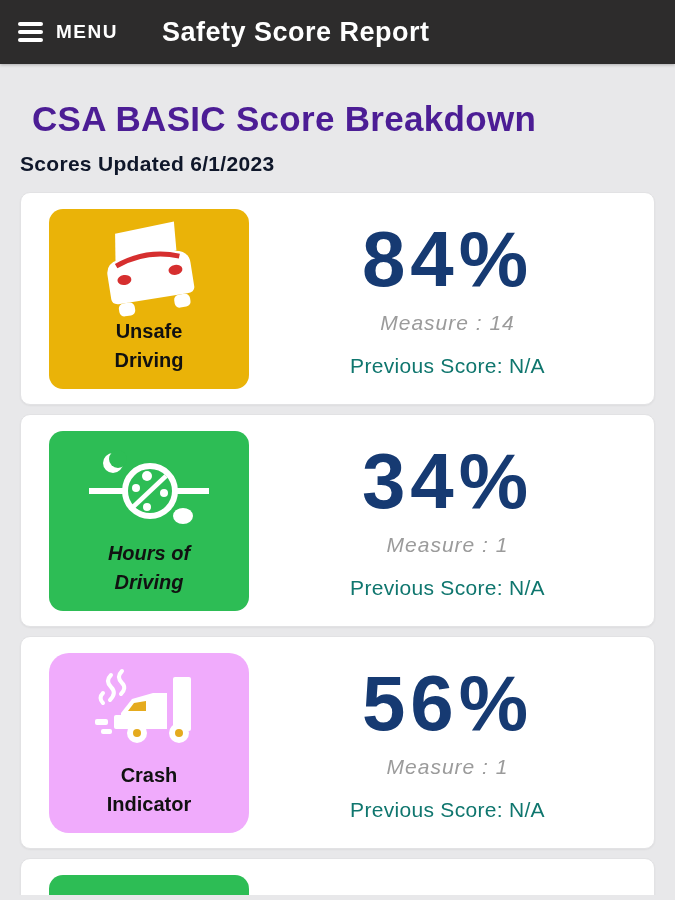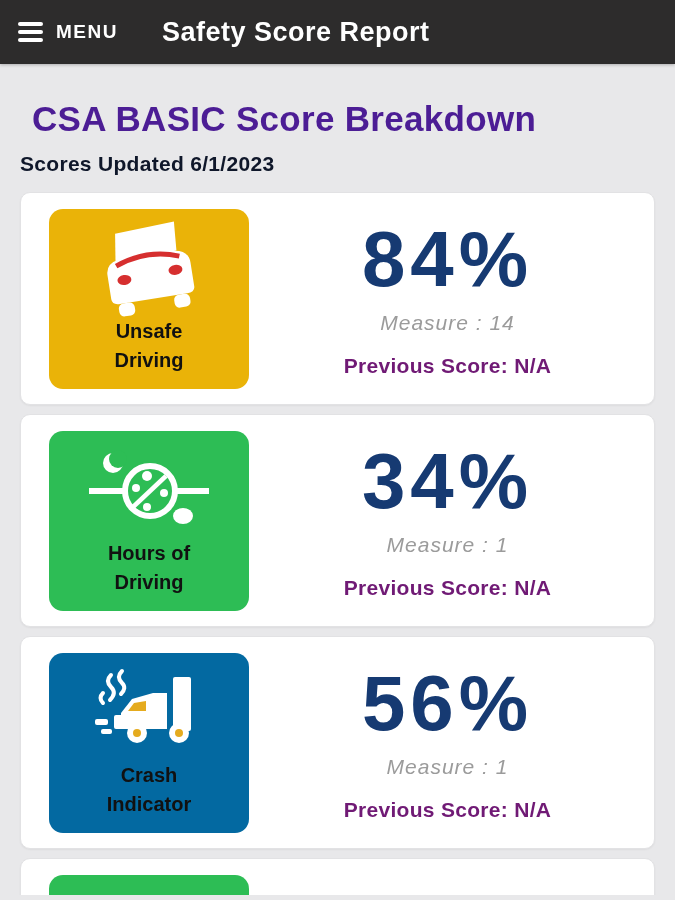--- a/index.html
+++ b/index.html
@@ -120,22 +120,22 @@
   }
   .measure {
     font-size: 21px;
     color: #9b9b9b;
     letter-spacing: 1px;
     margin-top: 13px;
     font-style: italic;
   }
   .previous {
     font-size: 21px;
-    color: #701a75;
-    font-weight: 700;
+    color: #0f766e;
+    font-weight: 400;
     letter-spacing: 0.3px;
     margin-top: 19px;
     text-decoration: none;
     cursor: pointer;
   }
 
   .icon-svg { display: block; }
   .icon-white { fill: #ffffff; }
   .icon-white-stroke { stroke: #ffffff; fill: none; }
   .icon-cut { fill: var(--tile, #888); }
@@ -184,21 +184,21 @@
         </div>
       </div>
       <div class="score-col">
         <div class="score">84%</div>
         <div class="measure">Measure : 14</div>
         <a class="previous">Previous Score: N/A</a>
       </div>
     </article>
 
     <article class="card">
-      <div class="tile" style="background: rgb(45, 189, 85); --tile: #2dbd55;">
+      <div class="tile" style="background: rgb(45, 189, 85); font-style: italic; --tile: #2dbd55;">
         <div class="tile-icon">
           <svg class="icon-svg" width="124" height="96" viewBox="0 0 124 96">
             <circle class="icon-white" cx="26" cy="20" r="10"></circle>
             <circle class="icon-cut" cx="31" cy="16" r="9"></circle>
             <line class="icon-white-stroke" stroke-width="6" x1="2" y1="48" x2="36" y2="48"></line>
             <line class="icon-white-stroke" stroke-width="6" x1="90" y1="48" x2="122" y2="48"></line>
             <circle class="icon-white-stroke" stroke-width="6" cx="63" cy="48" r="25"></circle>
             <circle class="icon-white" cx="60" cy="33" r="5"></circle>
             <circle class="icon-white" cx="49" cy="45" r="4"></circle>
             <circle class="icon-white" cx="77" cy="50" r="4"></circle>
@@ -213,21 +213,21 @@
         </div>
       </div>
       <div class="score-col">
         <div class="score">34%</div>
         <div class="measure">Measure : 1</div>
         <a class="previous">Previous Score: N/A</a>
       </div>
     </article>
 
     <article class="card">
-      <div class="tile" style="background: #0369a1; --tile: #e5ab1e;">
+      <div class="tile" style="background: #f0abfc; border-radius: 20px; --tile: #e5ab1e;">
         <div class="tile-icon">
           <svg class="icon-svg" width="124" height="96" viewBox="0 0 124 96">
             <rect class="icon-white" x="86" y="12" width="18" height="54" rx="2"></rect>
             <polygon class="icon-white" points="34,64 34,48 45,34 66,28 80,28 80,64"></polygon>
             <polygon class="icon-cut" points="41,46 47,38 59,36 59,46"></polygon>
             <rect class="icon-white" x="27" y="50" width="9" height="14" rx="2"></rect>
             <circle class="icon-white" cx="50" cy="68" r="10"></circle>
             <circle class="icon-cut" cx="50" cy="68" r="4"></circle>
             <circle class="icon-white" cx="92" cy="68" r="10"></circle>
             <circle class="icon-cut" cx="92" cy="68" r="4"></circle>

